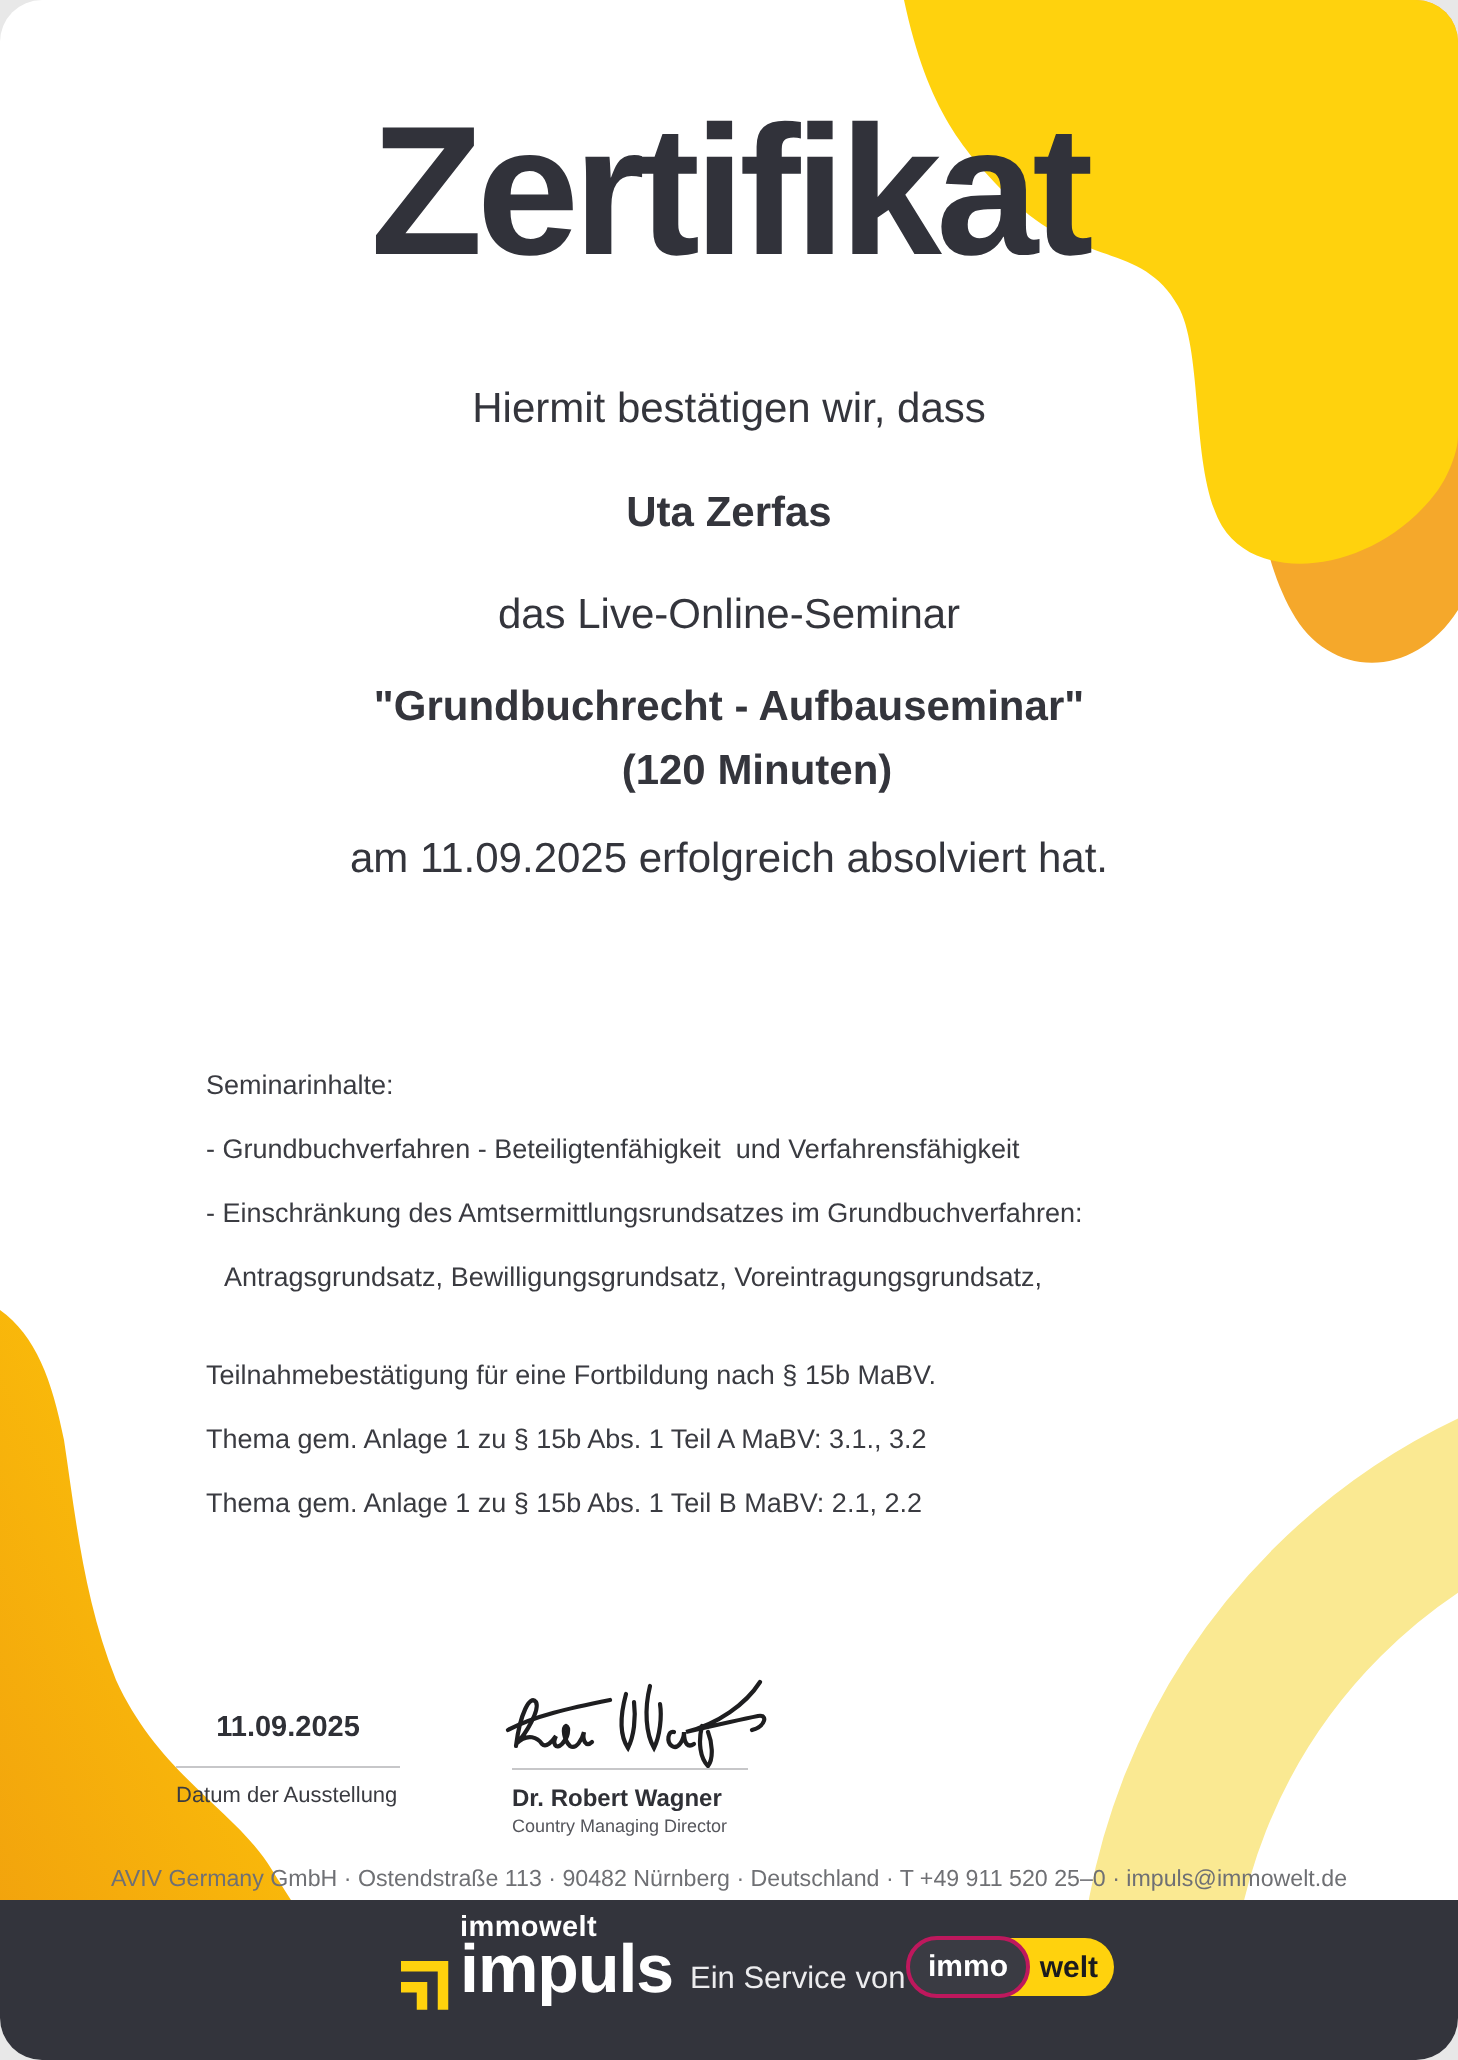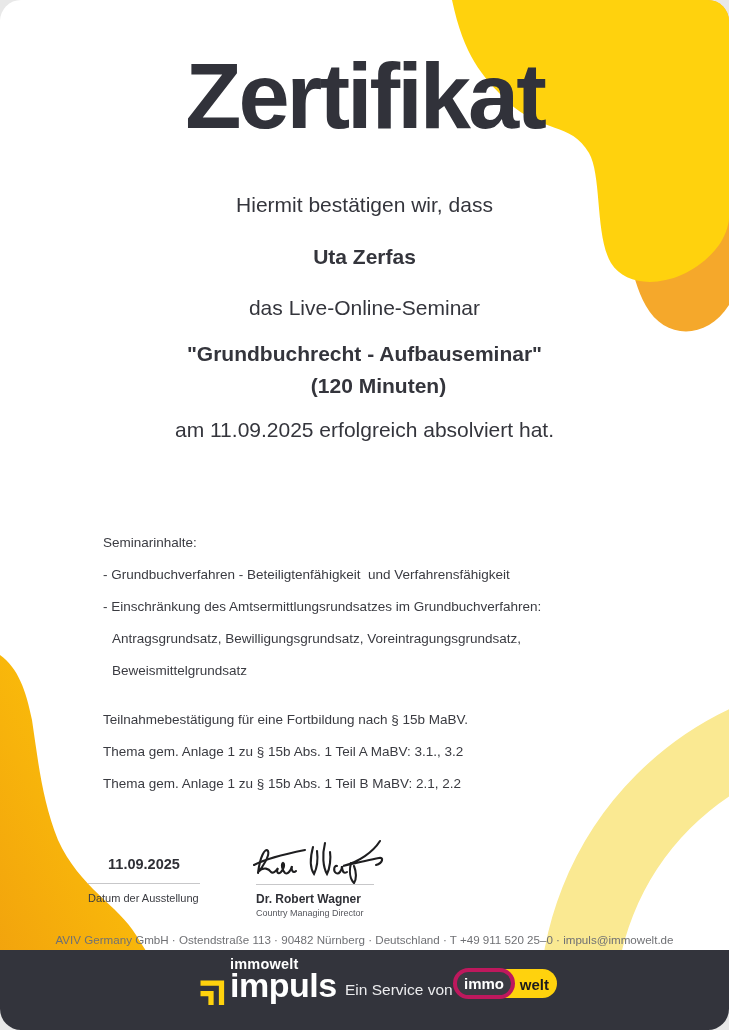--- a/index.html
+++ b/index.html
@@ -59,21 +59,21 @@
   .service-text {
     position:absolute; left:345px; top:50%; transform:translateY(-50%);
     font-size:15.5px; color:#ececee;
   }
   .iw-pill {
     position:absolute; left:455px; top:19px; width:102px; height:29px;
     background:#ffd20d; border-radius:15px;
   }
   .iw-immo {
     position:absolute; left:-2px; top:-1px; height:31px; width:62px;
-    background:#3a3b43; border:4px solid #be185d; border-radius:16px;
+    background:#3a3b43; border:2px solid #be185d; border-radius:16px;
     display:flex; align-items:center; justify-content:center;
     font-size:15px; font-weight:bold; color:#ffffff;
   }
   .iw-welt {
     position:absolute; right:8px; top:50%; transform:translateY(-50%);
     font-size:15px; font-weight:bold; color:#1b1b1e;
   }
 </style>
 </head>
 <body>
@@ -106,21 +106,20 @@
     <p class="cline intro-2">das Live-Online-Seminar</p>
     <p class="cline sem-title">"Grundbuchrecht - Aufbauseminar"</p>
     <p class="cline sem-dur">(120 Minuten)</p>
     <p class="cline completion">am 11.09.2025 erfolgreich absolviert hat.</p>
 
     <div class="contents-block">
       <p>Seminarinhalte:</p>
       <p>- Grundbuchverfahren - Beteiligtenfähigkeit  und Verfahrensfähigkeit</p>
       <p>- Einschränkung des Amtsermittlungsrundsatzes im Grundbuchverfahren:</p>
       <p class="indent">Antragsgrundsatz, Bewilligungsgrundsatz, Voreintragungsgrundsatz,</p>
-      <p class="indent">Beweismittelgrundsatz</p>
       <div class="cert-block">
         <p>Teilnahmebestätigung für eine Fortbildung nach § 15b MaBV.</p>
         <p>Thema gem. Anlage 1 zu § 15b Abs. 1 Teil A MaBV: 3.1., 3.2</p>
         <p>Thema gem. Anlage 1 zu § 15b Abs. 1 Teil B MaBV: 2.1, 2.2</p>
       </div>
     </div>
 
     <div class="date-group">
       <p class="date-value">11.09.2025</p>
       <div class="rule"></div>

